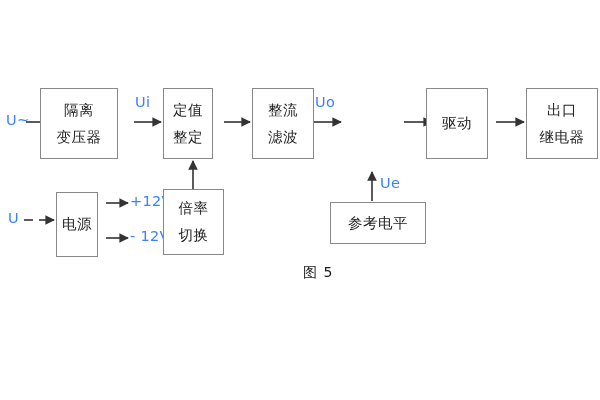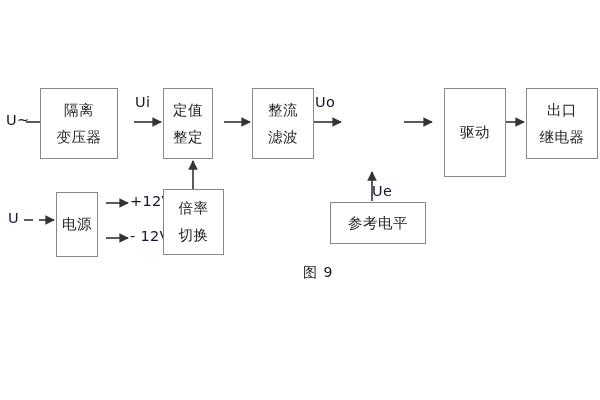--- a/index.html
+++ b/index.html
@@ -34,21 +34,21 @@
     font-size: 14.5px;
     line-height: 1.85;
     letter-spacing: 0.5px;
     white-space: nowrap;
   }
   .box .line {
     display: block;
   }
   .lbl {
     position: absolute;
-    color: #0f172a;
+    color: #3b82f6;
     font-size: 14.5px;
     white-space: nowrap;
     letter-spacing: 0.3px;
   }
   .caption {
     position: absolute;
     color: #1b1b1b;
     font-size: 14px;
     letter-spacing: 1px;
     white-space: nowrap;
@@ -112,21 +112,21 @@
     <span class="line">定值</span>
     <span class="line">整定</span>
   </div>
 
   <div class="box" style="left:252px; top:88px; width:62px; height:71px;text-align:center;">
     <span class="line">整流</span>
     <span class="line">滤波</span>
   </div>
 
 
-  <div class="box" style="left:444px; top:88px; width:62px; height:89px;">
+  <div class="box" style="left:426px; top:88px; width:62px; height:71px;">
     <span class="line">驱动</span>
   </div>
 
   <div class="box" style="left:526px; top:88px; width:72px; height:71px;">
     <span class="line">出口</span>
     <span class="line">继电器</span>
   </div>
 
   <div class="lbl" style="left:8px; top:210px;">U</div>
 
@@ -136,21 +136,21 @@
 
   <div class="lbl" style="left:130px; top:193px;">+12V</div>
 
   <div class="lbl" style="left:130px; top:228px;">- 12V</div>
 
   <div class="box" style="left:163px; top:189px; width:61px; height:66px;">
     <span class="line">倍率</span>
     <span class="line">切换</span>
   </div>
 
-  <div class="lbl" style="left:372px; top:175px;margin-top:8px;">Ue</div>
+  <div class="lbl" style="left:380px; top:175px;">Ue</div>
 
   <div class="box" style="left:330px; top:202px; width:96px; height:42px;">
     <span class="line">参考电平</span>
   </div>
 
-  <div class="caption" style="left:303px; top:264px;">图 9</div>
+  <div class="caption" style="left:303px; top:264px;">图 5</div>
 
 </div>
 
 </body></html>

